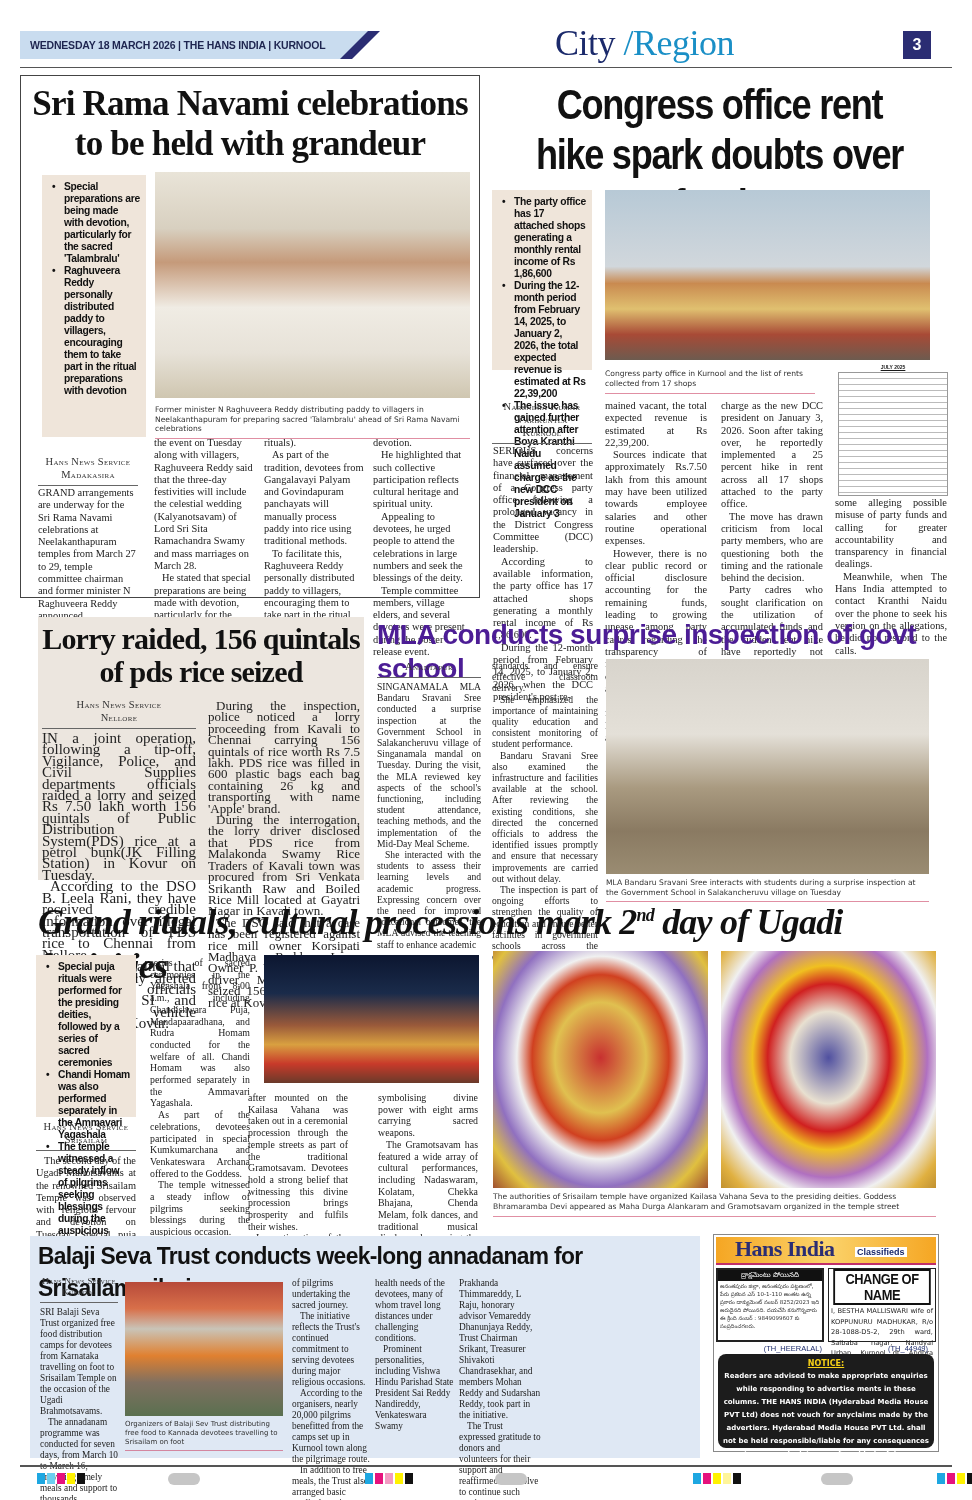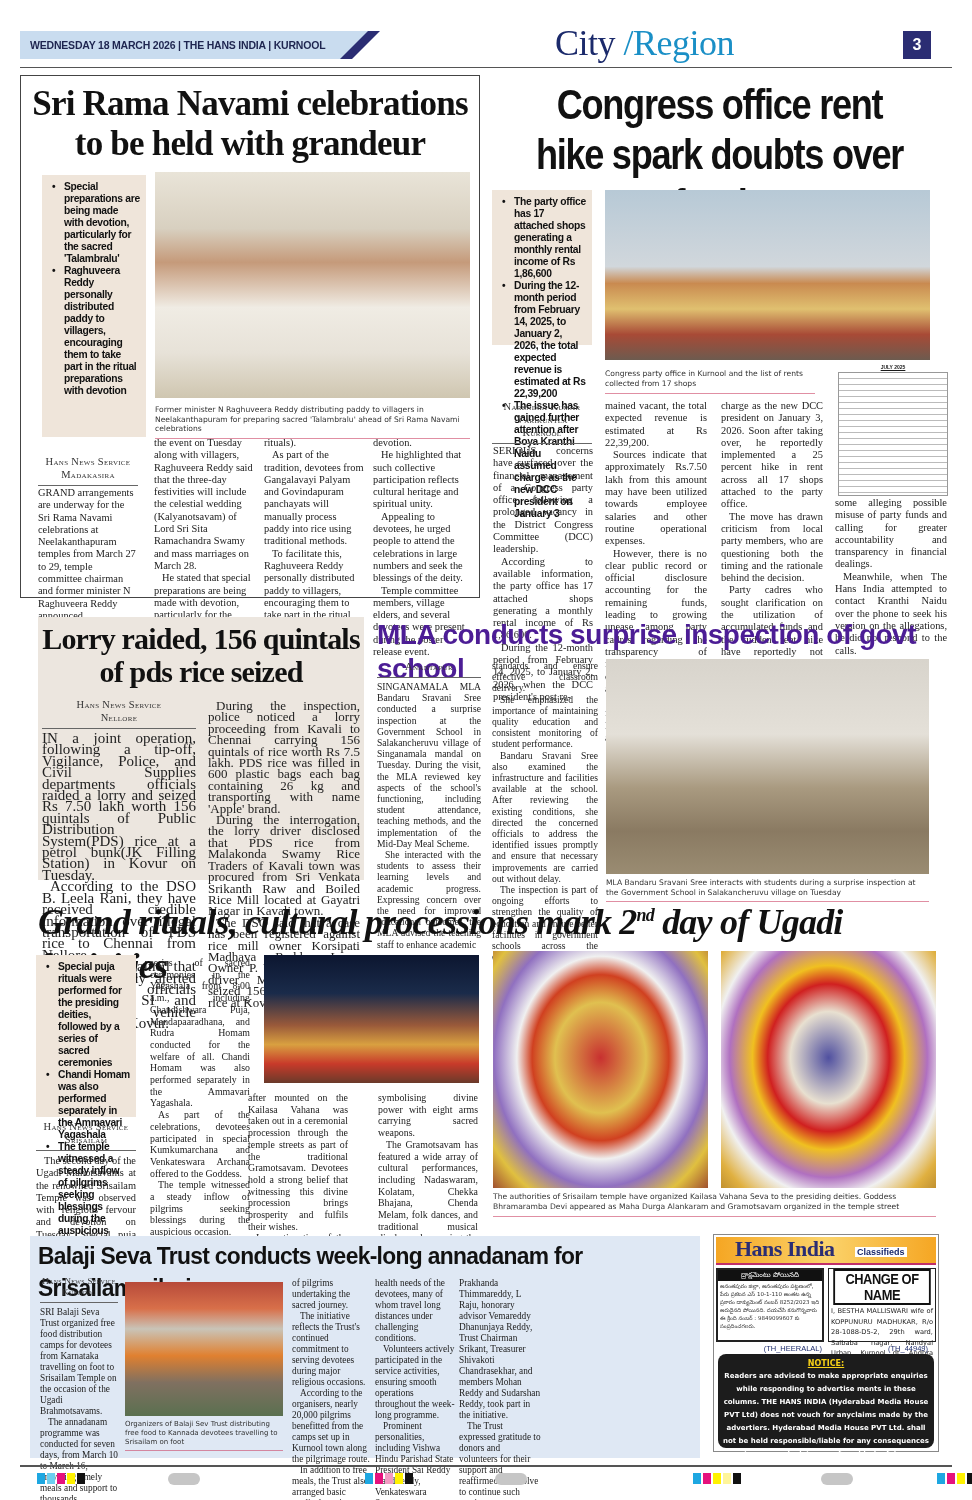--- a/index.html
+++ b/index.html
@@ -32,21 +32,21 @@
 #s1bul{left:42px;top:175px;width:104px;height:262px}
 #s1photo{left:155px;top:172px;width:315px;height:226px}
 #s1cap{left:155px;top:405px;width:315px}
 #s1by{left:38px;top:455px;width:100px}
 #s1c1{left:38px;top:487px;width:100px}
 #s1c2{left:154px;top:437px;width:100px}
 #s1c3{left:264px;top:437px;width:100px}
 #s1c4{left:373px;top:437px;width:100px}
 
 #s2title{left:487px;top:80px;width:465px;text-align:center;font-family:"Liberation Sans",sans-serif;font-weight:bold;font-stretch:condensed;font-size:42px;line-height:50px;letter-spacing:-1.5px;color:#111;transform:scaleX(.86);transform-origin:center top}
-#s2bul{left:492px;top:190px;width:100px;height:155px}
+#s2bul{left:492px;top:190px;width:100px;height:180px}
 #s2photo{left:605px;top:190px;width:325px;height:170px}
 #s2cap{left:605px;top:369px;width:210px}
 #s2table{left:838px;top:372px;width:110px;height:124px}
 #s2by{left:492px;top:400px;width:100px}
 #s2c1{left:493px;top:445px;width:100px}
 #s2c2{left:605px;top:400px;width:102px}
 #s2c3{left:721px;top:400px;width:102px}
 #s2c4{left:835px;top:497px;width:112px}
 
 #s3box{left:38px;top:617px;width:326px;height:263px;background:#ece6df}
@@ -296,21 +296,20 @@
   <div class="caprule" style="margin-top:3px"></div>
 </div>
 <div class="abs body" id="s6c2" style="font-size:9.3px;line-height:11px;width:80px">
   <p class="first">of pilgrims undertaking the sacred journey.</p>
   <p>The initiative reflects the Trust's continued commitment to serving devotees during major religious occasions.</p>
   <p>According to the organisers, nearly 20,000 pilgrims benefitted from the camps set up in Kurnool town along the pilgrimage route.</p>
   <p>In addition to free meals, the Trust also arranged basic medical services to address the</p>
 </div>
 <div class="abs body" id="s6c3" style="font-size:9.3px;line-height:11px;width:80px">
   <p class="first">health needs of the devotees, many of whom travel long distances under challenging conditions.</p>
-  <p>Volunteers actively participated in the service activities, ensuring smooth operations throughout the week-long programme.</p>
   <p>Prominent personalities, including Vishwa Hindu Parishad State President Sai Reddy Nandireddy, Venkateswara Swamy</p>
 </div>
 <div class="abs body" id="s6c4" style="font-size:9.3px;line-height:11px;width:82px">
   <p class="first">Prakhanda Thimmareddy, L Raju, honorary advisor Vemareddy Dhanunjaya Reddy, Trust Chairman Srikant, Treasurer Shivakoti Chandrasekhar, and members Mohan Reddy and Sudarshan Reddy, took part in the initiative.</p>
   <p>The Trust expressed gratitude to donors and volunteers for their support and reaffirmed its resolve to continue such service programmes in the  coming years.</p>
 </div>
 
 <div class="abs" id="clbox"></div>
 <div class="abs" id="clbanner"></div>
 <div class="abs" id="clbrand">Hans India</div>

